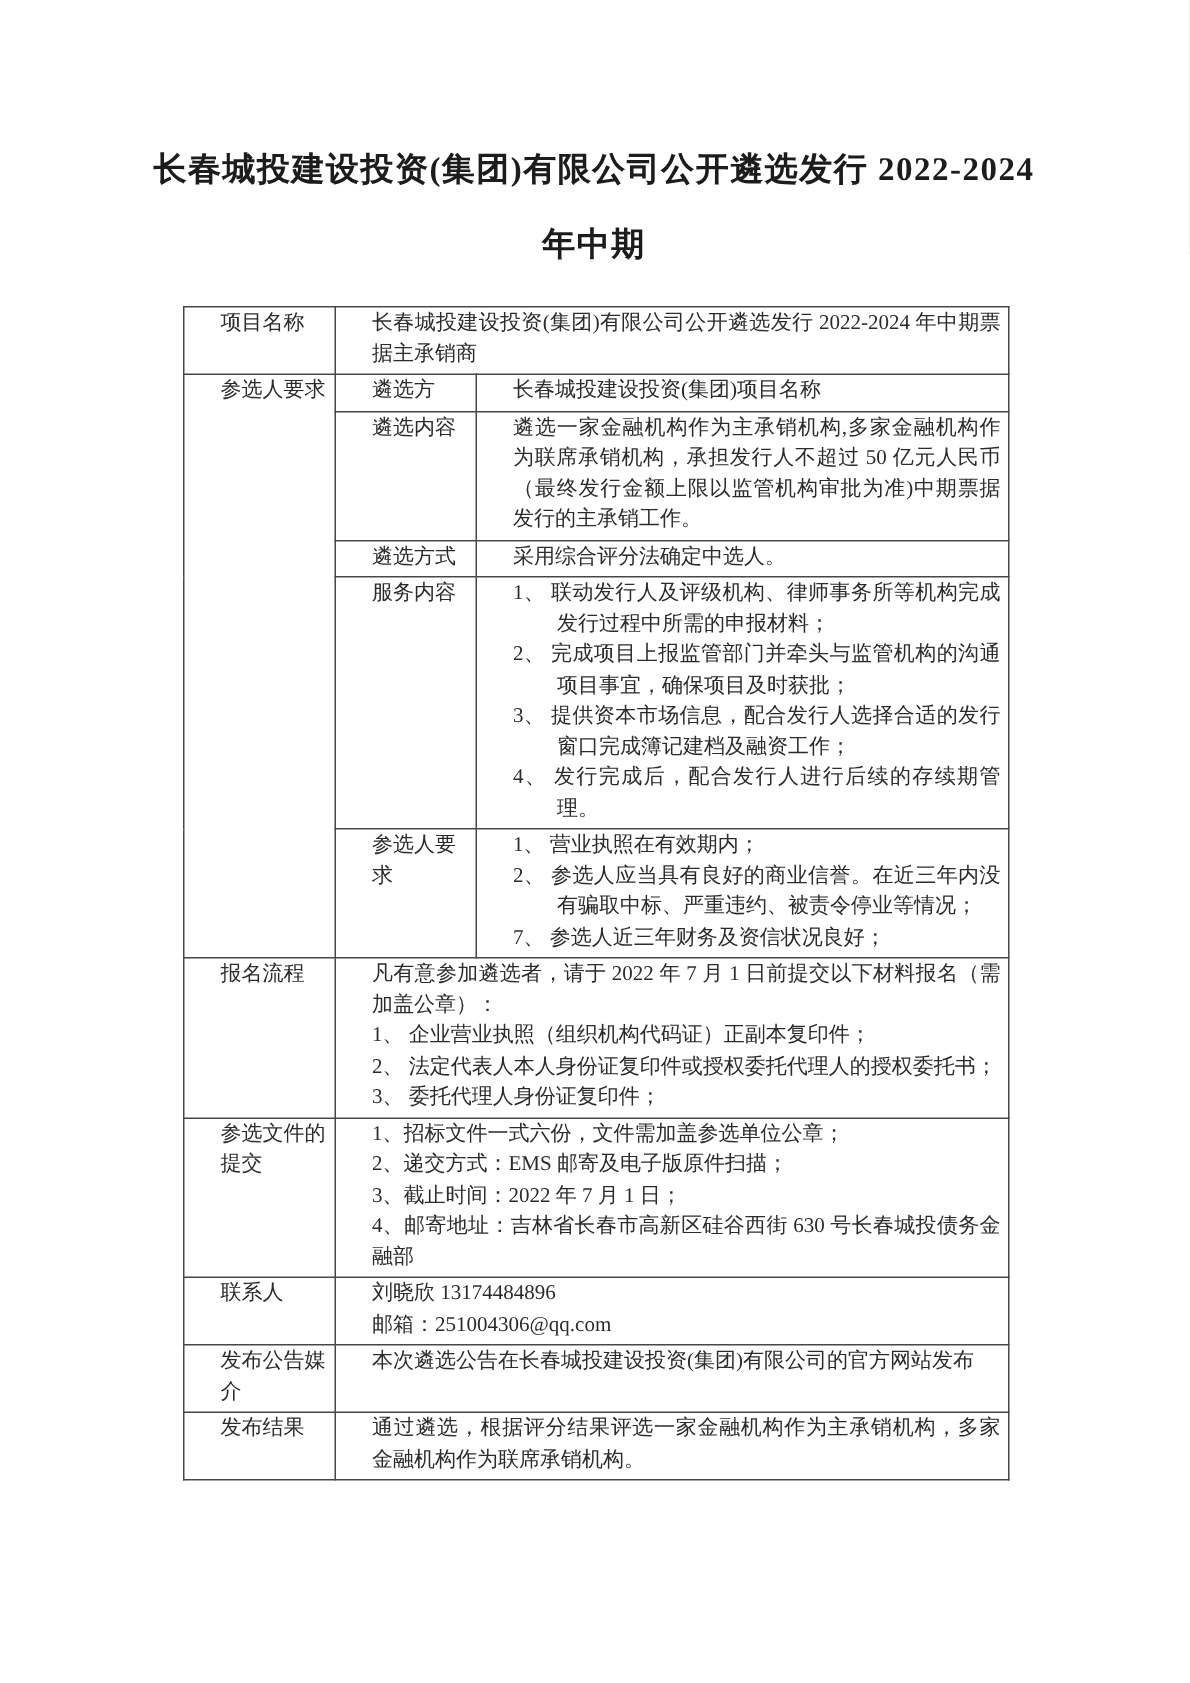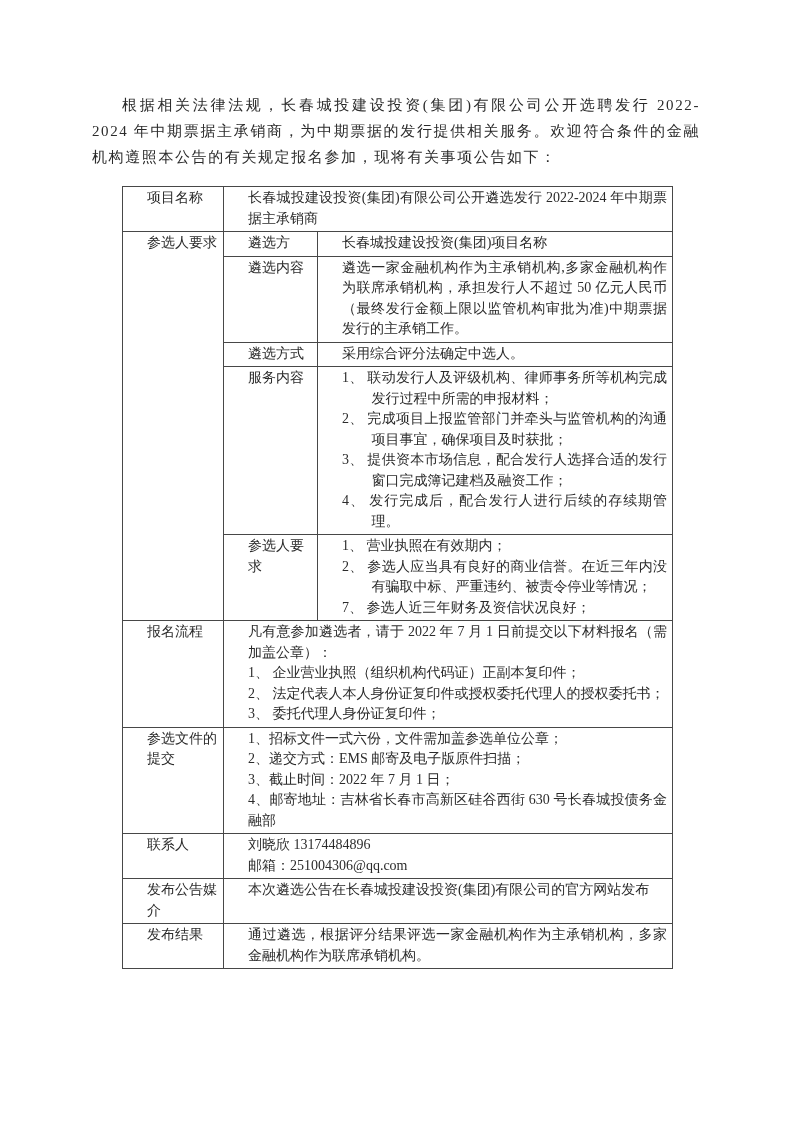--- a/index.html
+++ b/index.html
@@ -60,23 +60,23 @@
   }
   .plain-line { text-align: justify; }
 </style>
 </head>
 <body>
 
 <div class="page">
   <div class="content">
 
     <h1 class="doc-title">
+      <div>长春城投建设投资(集团)有限公司公开遴选发行 2022-2024 年中期</div>
     </h1>
 
-    <p class="intro">根据相关法律法规，长春城投建设投资(集团)有限公司公开选聘发行 2022-2024 年中期票据主承销商，为中期票据的发行提供相关服务。欢迎符合条件的金融机构遵照本公告的有关规定报名参加，现将有关事项公告如下：</p>
 
     <table class="doc-table">
       <colgroup>
         <col style="width:101px">
         <col style="width:94px">
         <col style="width:355px">
       </colgroup>
       <tbody>
 
         <tr>

